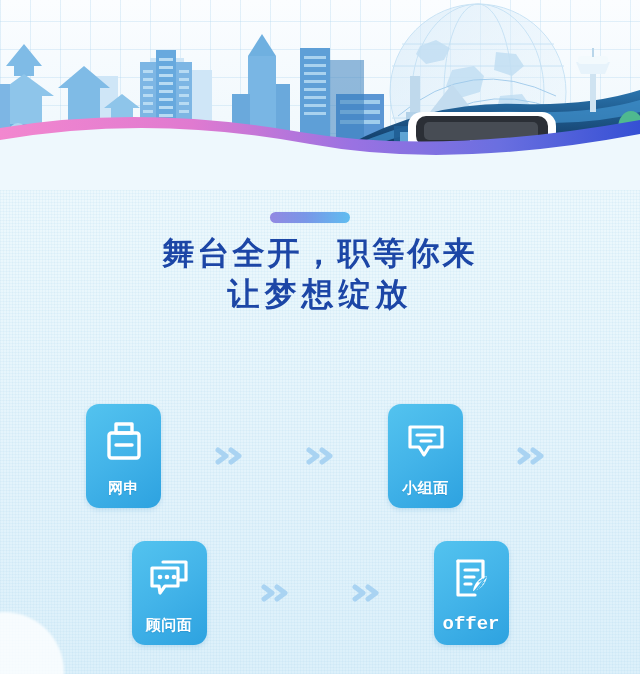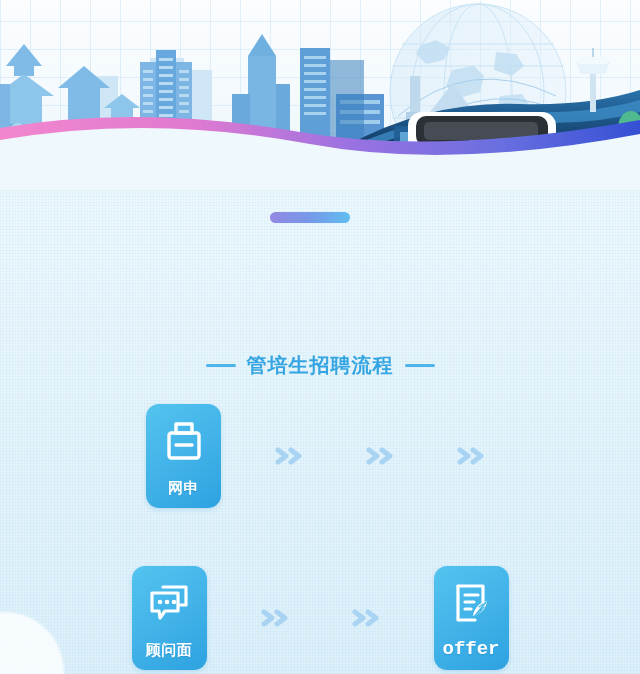--- a/index.html
+++ b/index.html
@@ -47,21 +47,21 @@
   
   .sec-title { position:absolute; left:0; top:352px; width:640px; z-index:5;
     display:flex; align-items:center; justify-content:center; gap:11px; }
   .sec-title .dash { width:30px; height:3px; background:#4fb4e8; border-radius:2px; }
   .sec-title .txt { font-size:20px; font-weight:bold; color:#34a5e2; letter-spacing:1px;
     font-family:"DejaVu Sans", sans-serif; }
 
   
   .flow { position:absolute; left:0; z-index:5; display:flex; align-items:center; justify-content:center;gap:45px; }
   .row1 { top:404px; width:640px; }
-  .row2 { top:566px; width:640px; }
+  .row2 { top:541px; width:640px; }
 
   .card { width:75px; height:104px; border-radius:13px;
     background:linear-gradient(145deg,#53c3ef 0%,#43b4e9 48%,#2da2e0 100%);
     position:relative; display:flex; flex-direction:column;
     align-items:center; justify-content:flex-start;
     box-shadow:0 2px 5px rgba(40,140,200,.18); }
   .card .ico { margin-top:15px; width:44px; height:44px; display:block; }
   .card .lbl { position:absolute; bottom:10px; left:0; width:100%; text-align:center;
     color:#fff; font-weight:bold; font-size:15px; letter-spacing:.5px;
     font-family:"DejaVu Sans", sans-serif; text-shadow:0 1px 1px rgba(20,110,170,.25); }
@@ -267,26 +267,25 @@
         </g>
 
       </g>
     </svg>
   </div>
 
   <div class="grid-tex"></div>
   <div class="soft-circle"></div>
 
   <div class="pill"></div>
-
-  <div class="sec-title">
-    <span class="dash"></span>
-    <span class="txt">管培生招聘流程</span>
-    <span class="dash"></span>
+  <div class="headline">
+    <div class="l1">舞台全开，职等你来</div>
+    <div class="l2">让梦想绽放</div>
   </div>
+
 
   <div class="flow row1">
 
     <div class="card">
       <svg class="ico" viewBox="0 0 44 44">
         <g fill="none" stroke="#fff" stroke-width="3.4" stroke-linejoin="round" stroke-linecap="round">
           <rect x="14" y="5" width="16" height="9"></rect>
           <rect x="7" y="14" width="30" height="25" rx="2.5"></rect>
           <path d="M14 26 H30"></path>
         </g>
@@ -306,20 +305,30 @@
 
     <div class="arrow">
       <svg width="32" height="20" viewBox="0 0 32 20">
         <g fill="none" stroke="#a9d3f2" stroke-width="5" stroke-linecap="round" stroke-linejoin="round">
           <path d="M5 4 L13 10 L5 16"></path>
             <path d="M18 4 L26 10 L18 16"></path>
         </g>
       </svg>
     </div>
 
+    <div class="card">
+      <svg class="ico" viewBox="0 0 44 44">
+        <g fill="none" stroke="#fff" stroke-width="3.2" stroke-linejoin="round" stroke-linecap="round">
+          <path d="M6 8 H38 V28 H25 L20 36 L15 28 H6 Z"></path>
+          <path d="M13 16 H31"></path>
+            <path d="M17 22 H27"></path>
+        </g>
+      </svg>
+      <span class="lbl">小组面</span>
+    </div>
 
     <div class="arrow">
       <svg width="32" height="20" viewBox="0 0 32 20">
         <g fill="none" stroke="#a9d3f2" stroke-width="5" stroke-linecap="round" stroke-linejoin="round">
           <path d="M5 4 L13 10 L5 16"></path>
             <path d="M18 4 L26 10 L18 16"></path>
         </g>
       </svg>
     </div>
 

